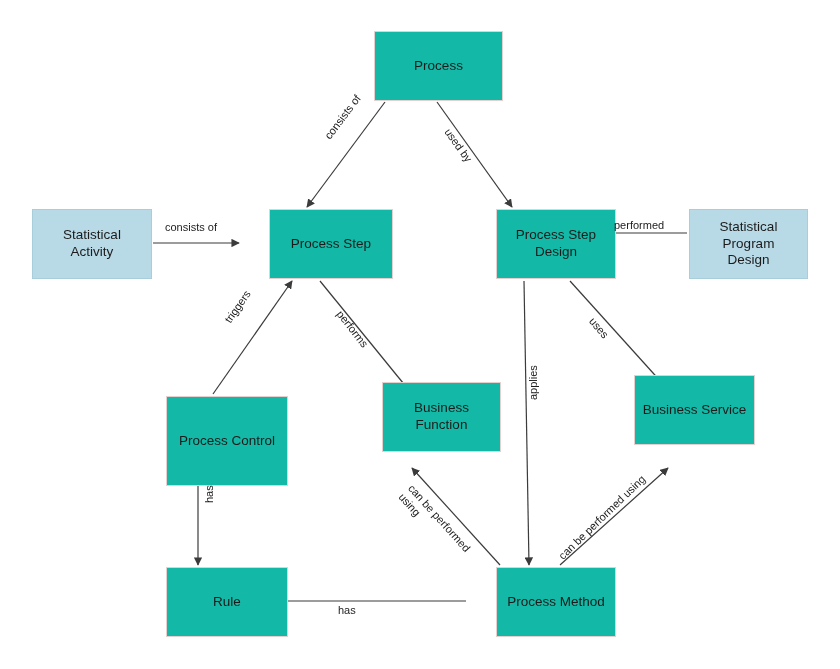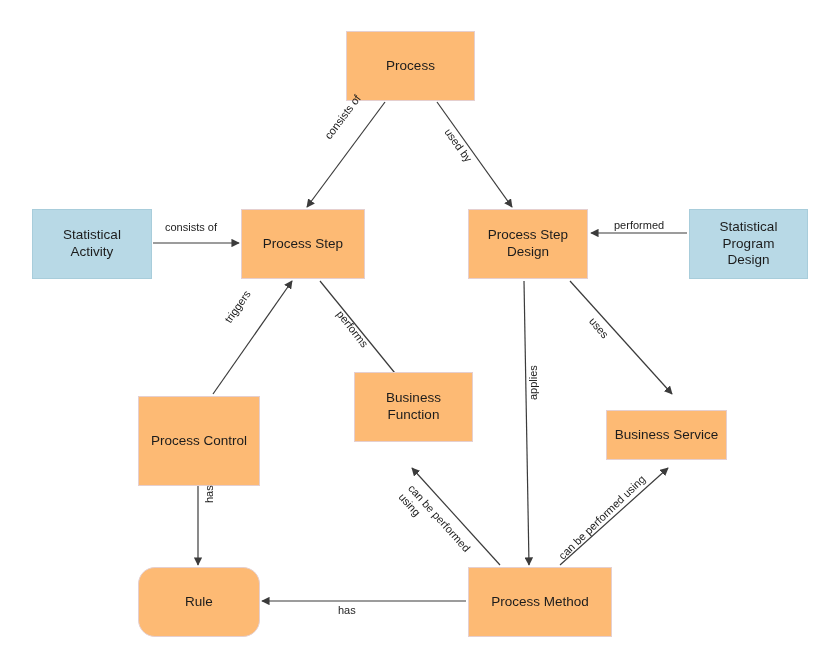--- a/index.html
+++ b/index.html
@@ -30,22 +30,23 @@
     align-items: center;
     justify-content: center;
     text-align: center;
     font-size: 13.5px;
     color: #1c1c1c;
     line-height: 1.25;
     border: 1px solid rgba(0,0,0,0.12);
     padding: 2px 4px;
   }
   .node.pink {
-    background: #fdba74;
+    background: #14b8a6;
     border-color: #e5cfcf;
+    margin-left: 28px;
   }
   .node.blue {
     background: #b8d9e6;
     border-color: #a8cddb;
   }
   .edge-label {
     position: absolute;
     font-size: 11px;
     color: #1c1c1c;
     white-space: pre;
@@ -94,31 +95,31 @@
 Design</span>
       </div>
       <div class="node blue" style="left: 689px; top: 209px; width: 119px; height: 70px;">
         <span style="white-space: pre-line;">Statistical
 Program
 Design</span>
       </div>
       <div class="node pink" style="left: 138px; top: 396px; width: 122px; height: 90px;">
         <span style="white-space: pre-line;">Process Control</span>
       </div>
-      <div class="node pink" style="left: 354px; top: 372px; width: 119px; height: 70px;">
+      <div class="node pink" style="left: 354px; top: 382px; width: 119px; height: 70px;">
         <span style="white-space: pre-line;">Business
 Function</span>
       </div>
-      <div class="node pink" style="left: 606px; top: 410px; width: 121px; height: 50px;">
+      <div class="node pink" style="left: 606px; top: 375px; width: 121px; height: 70px;">
         <span style="white-space: pre-line;">Business Service</span>
       </div>
-      <div class="node pink" style="left: 138px; top: 567px; width: 122px; height: 70px; border-radius: 17px;">
+      <div class="node pink" style="left: 138px; top: 567px; width: 122px; height: 70px;">
         <span style="white-space: pre-line;">Rule</span>
       </div>
-      <div class="node pink" style="left: 468px; top: 567px; width: 144px; height: 70px;">
+      <div class="node pink" style="left: 468px; top: 567px; width: 120px; height: 70px;">
         <span style="white-space: pre-line;">Process Method</span>
       </div>
     </div>
   <div id="label-layer">
       <div class="edge-label" style="left: 322px; top: 134px; transform: rotate(-53deg); white-space: pre;">consists of</div>
       <div class="edge-label" style="left: 452px; top: 126px; transform: rotate(54deg); white-space: pre;">used by</div>
       <div class="edge-label" style="left: 165px; top: 221px; transform: rotate(0deg); white-space: pre;">consists of</div>
       <div class="edge-label" style="left: 614px; top: 219px; transform: rotate(0deg); white-space: pre;">performed</div>
       <div class="edge-label" style="left: 222px; top: 318px; transform: rotate(-55deg); white-space: pre;">triggers</div>
       <div class="edge-label" style="left: 344px; top: 308px; transform: rotate(52deg); white-space: pre;">performs</div>

